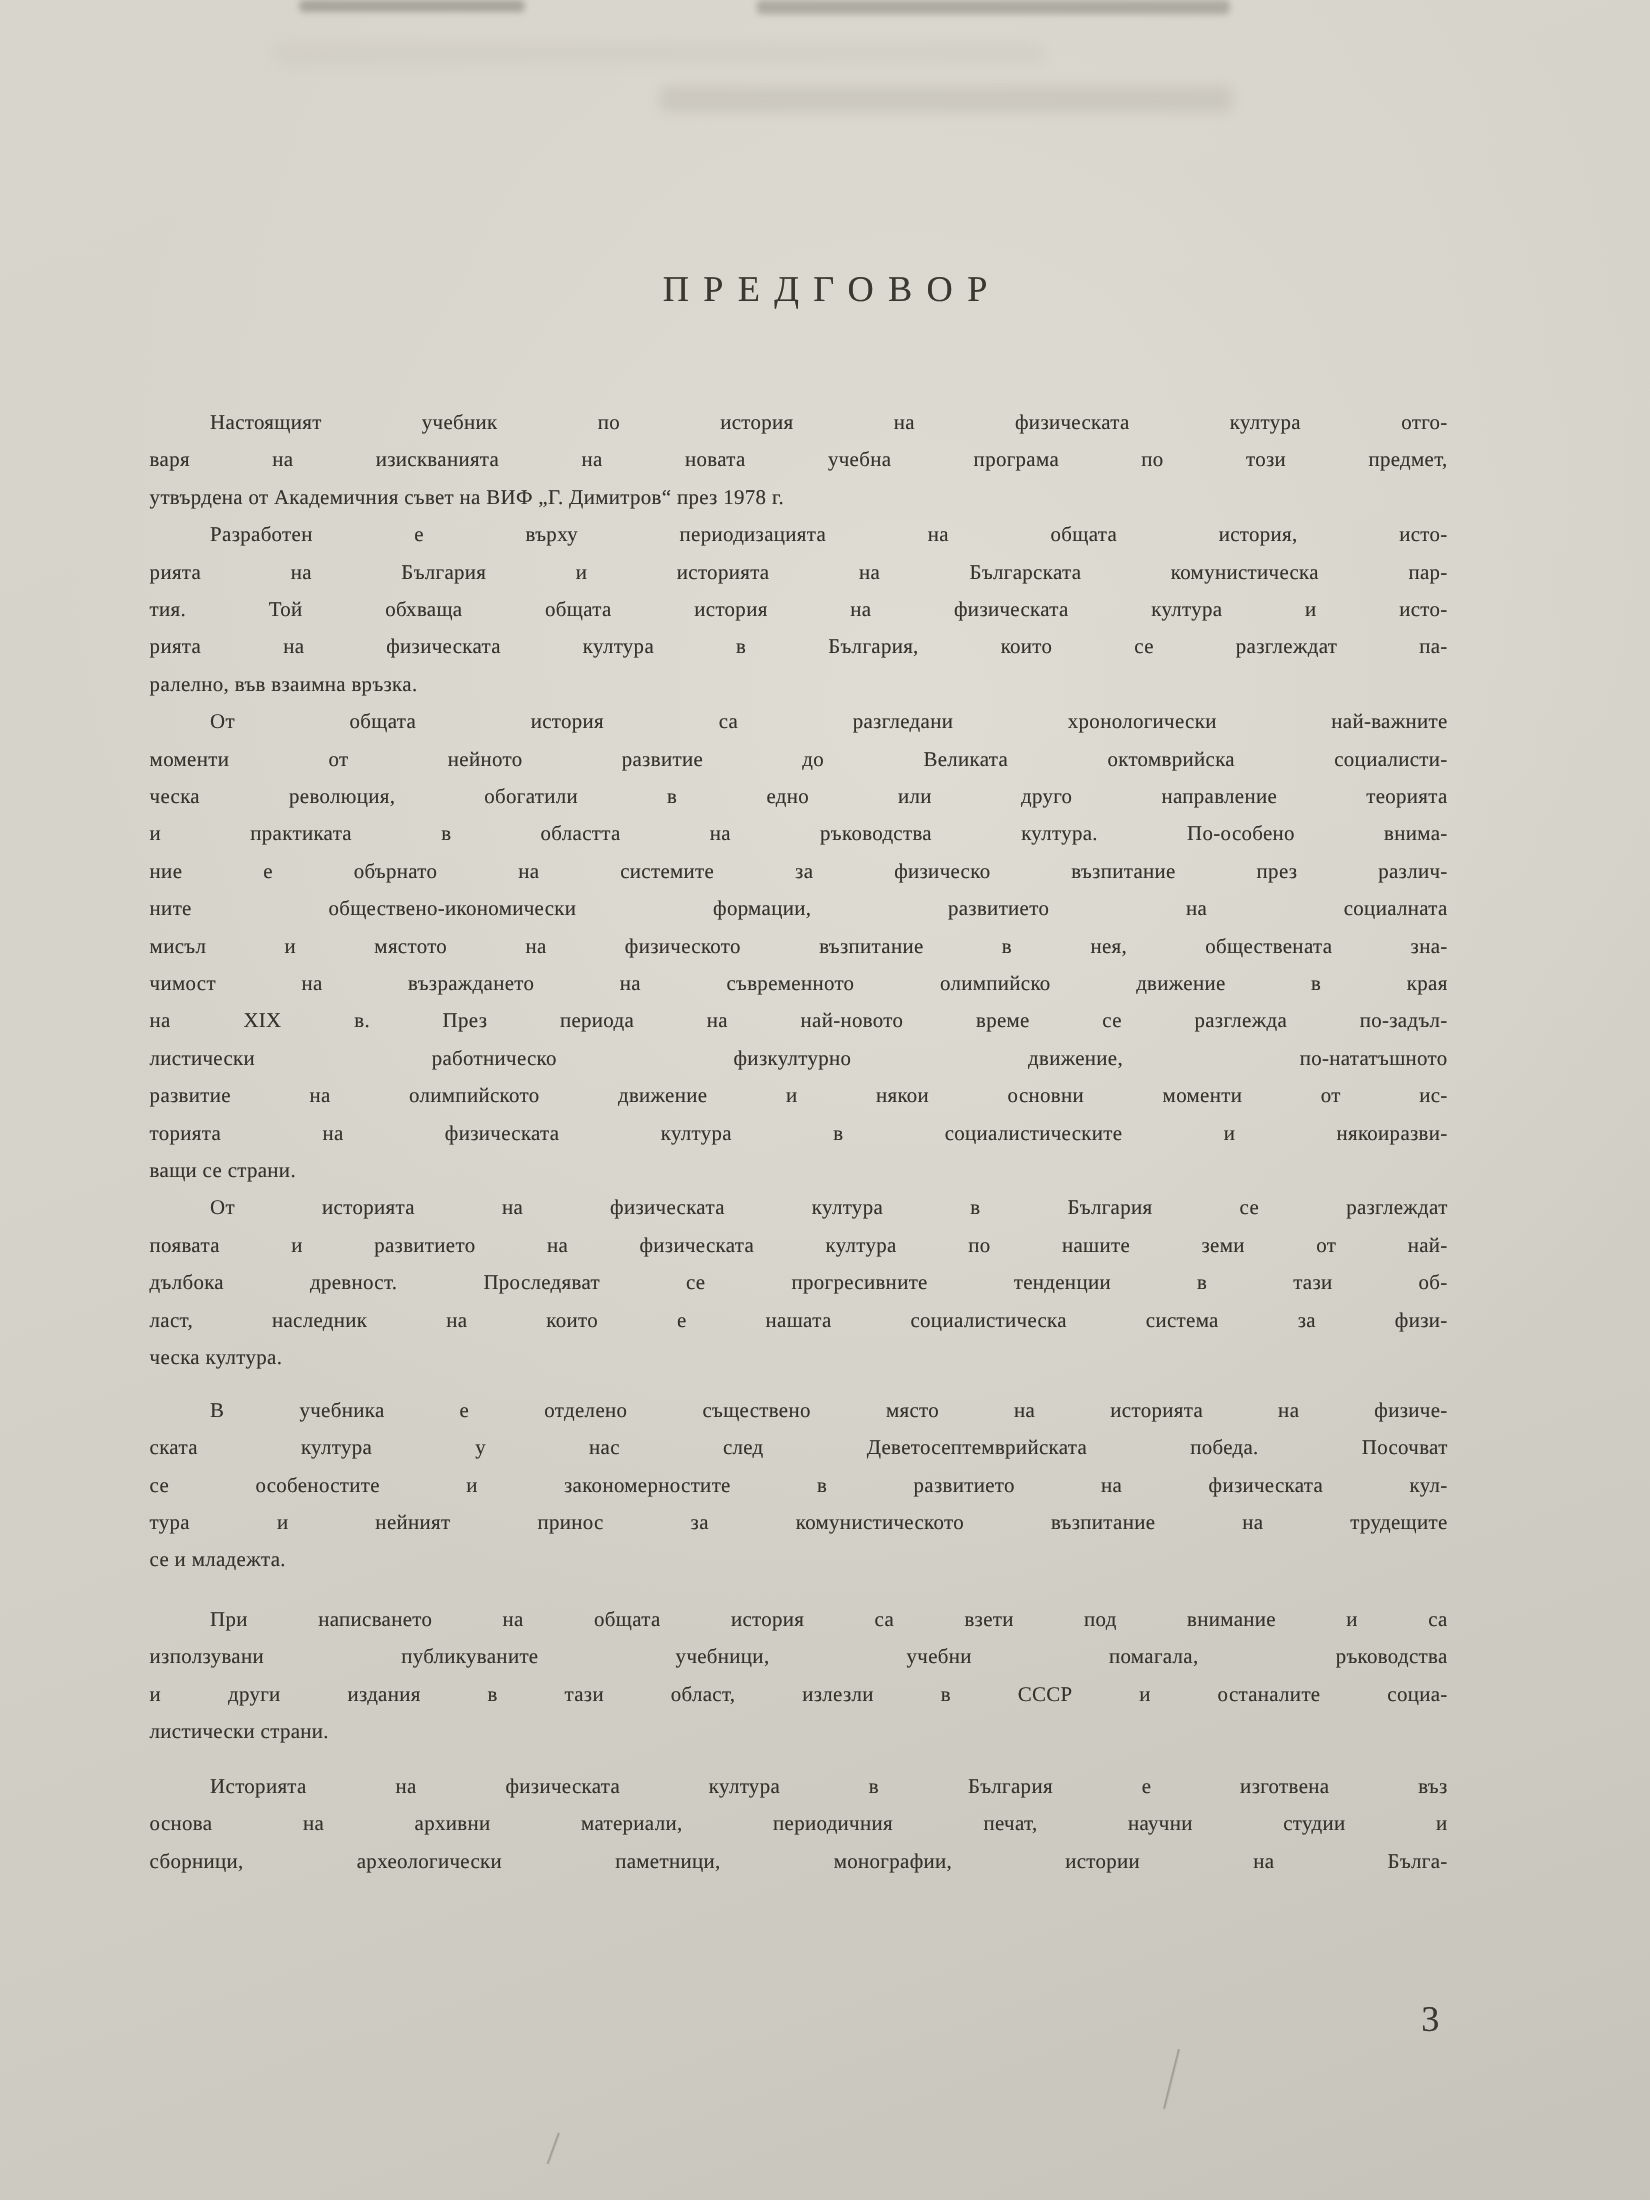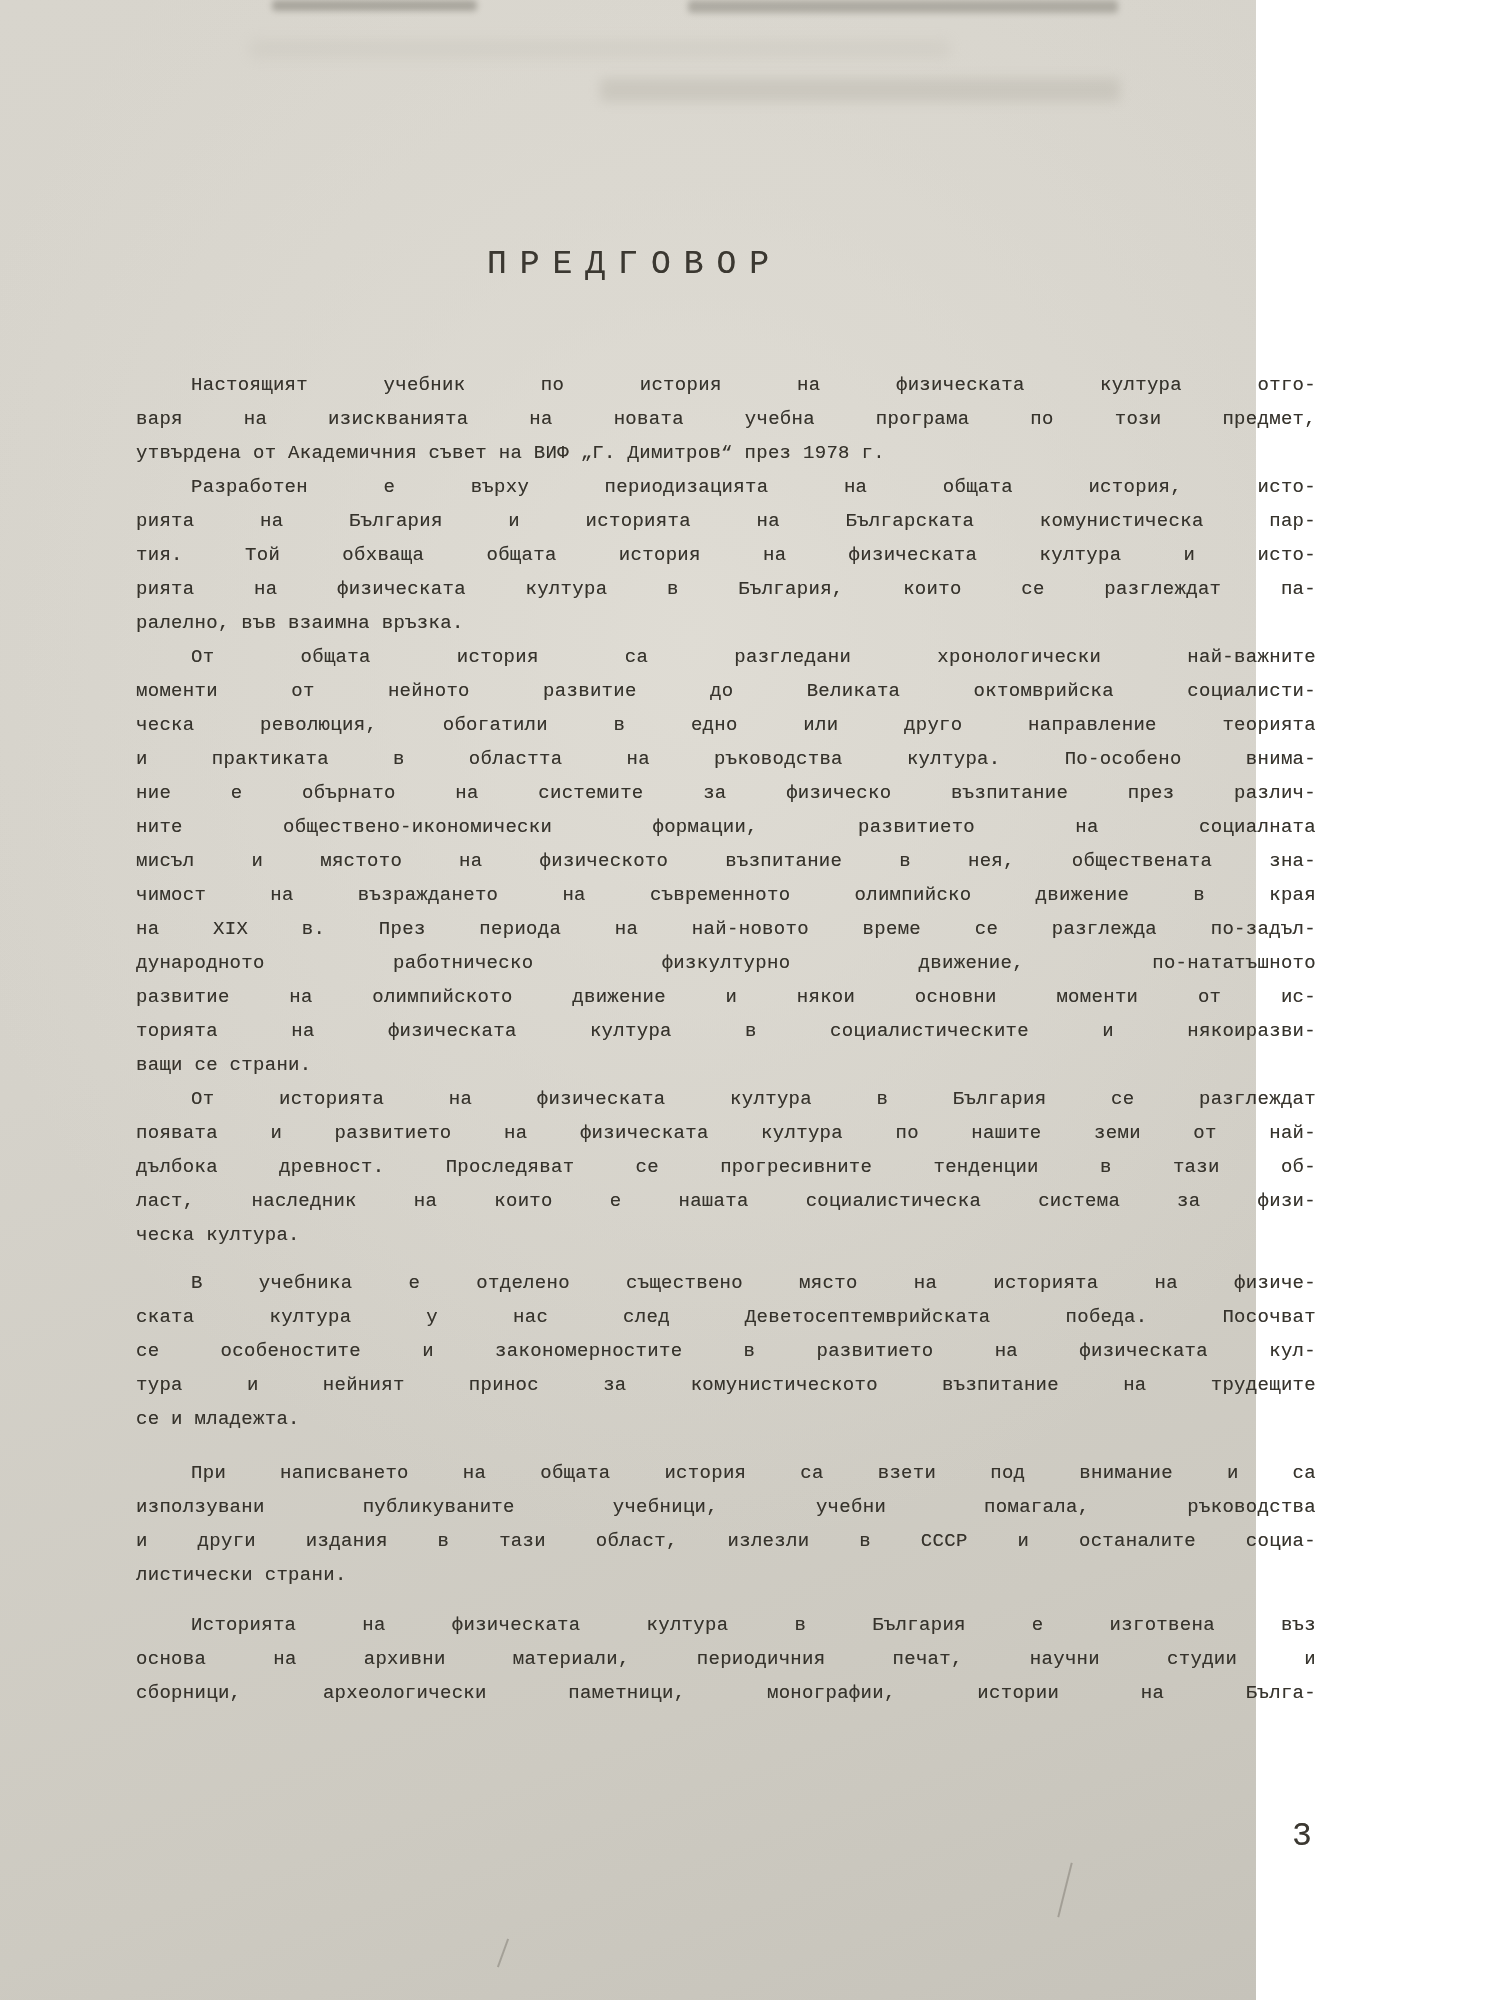--- a/index.html
+++ b/index.html
@@ -7,27 +7,26 @@
     padding: 0;
   }
   body {
     width: 1500px;
     height: 2000px;
     overflow: hidden;
     font-family: "Liberation Serif", "DejaVu Serif", serif;
   }
   .page {
     position: relative;
-    width: 1256px;
+    width: 1500px;
     height: 2000px;
     background:
       radial-gradient(ellipse 1100px 1300px at 55% 32%, rgba(224,221,213,0.9) 0%, rgba(214,211,203,0.0) 70%),
       linear-gradient(160deg, #d8d5cd 0%, #d5d2ca 45%, #cdcac1 80%, #c6c3ba 100%);
     color: #34312b;
-    font-family: Liberation Mono, monospace;
   }
   
   .smudge {
     position: absolute;
     border-radius: 4px;
     pointer-events: none;
   }
   .smudge.s1 { left: 272px; top: 0; width: 205px; height: 11px; background: #6d6a61; opacity: .45; filter: blur(3px); }
   .smudge.s2 { left: 688px; top: 0; width: 430px; height: 13px; background: #6d6a61; opacity: .40; filter: blur(3px); }
   .smudge.s3 { left: 600px; top: 78px; width: 520px; height: 24px; background: #a9a59a; opacity: .30; filter: blur(6px); }
@@ -115,21 +114,21 @@
       <div class="paragraph">
         <div class="line first">От общата история са разгледани хронологически най-важните</div>
         <div class="line">моменти от нейното развитие до Великата октомврийска социалисти-</div>
         <div class="line">ческа революция, обогатили в едно или друго направление теорията</div>
         <div class="line">и практиката в областта на ръководства култура. По-особено внима-</div>
         <div class="line">ние е обърнато на системите за физическо възпитание през различ-</div>
         <div class="line">ните обществено-икономически формации, развитието на социалната</div>
         <div class="line">мисъл и мястото на физическото възпитание в нея, обществената зна-</div>
         <div class="line">чимост на възраждането на съвременното олимпийско движение в края</div>
         <div class="line">на XIX в. През периода на най-новото време се разглежда по-задъл-</div>
-        <div class="line">дународното работническо физкултурно движение, по-нататъшното</div>
+        <div class="line">листически работническо физкултурно движение, по-нататъшното</div>
         <div class="line">развитие на олимпийското движение и някои основни моменти от ис-</div>
         <div class="line">торията на физическата култура в социалистическите и някоиразви-</div>
         <div class="line para-end">ващи се страни.</div>
       </div>
       <div class="paragraph">
         <div class="line first">От историята на физическата култура в България се разглеждат</div>
         <div class="line">появата и развитието на физическата култура по нашите земи от най-</div>
         <div class="line">дълбока древност. Проследяват се прогресивните тенденции в тази об-</div>
         <div class="line">ласт, наследник на които е нашата социалистическа система за физи-</div>
         <div class="line para-end">ческа култура.</div>

